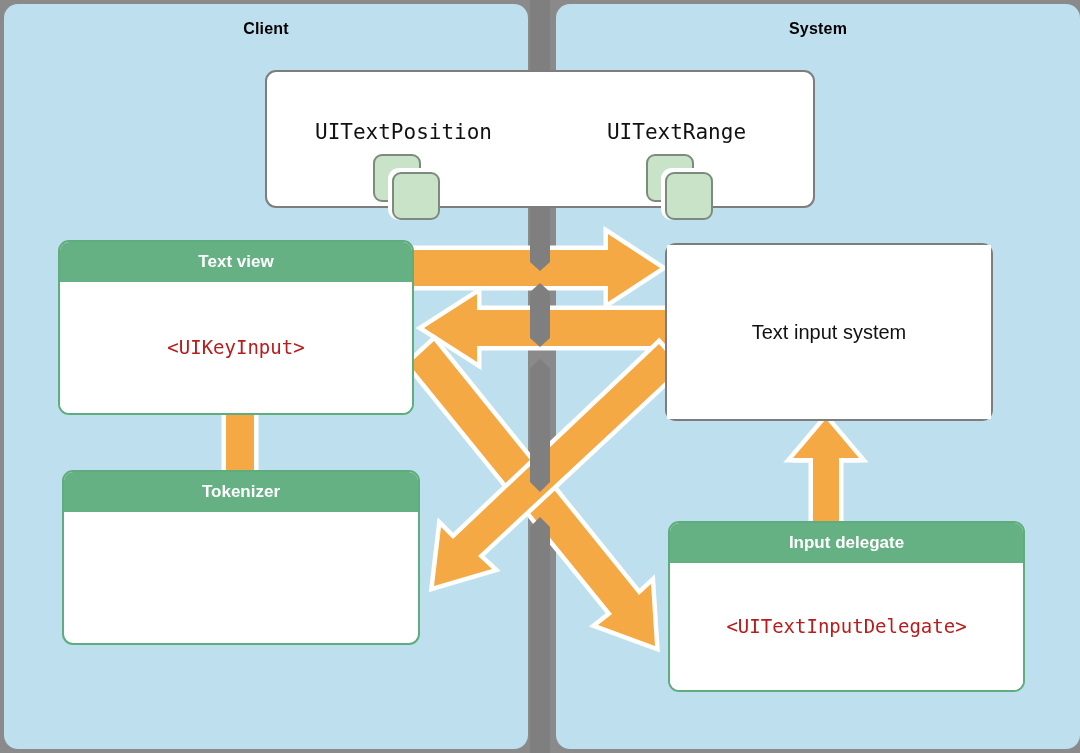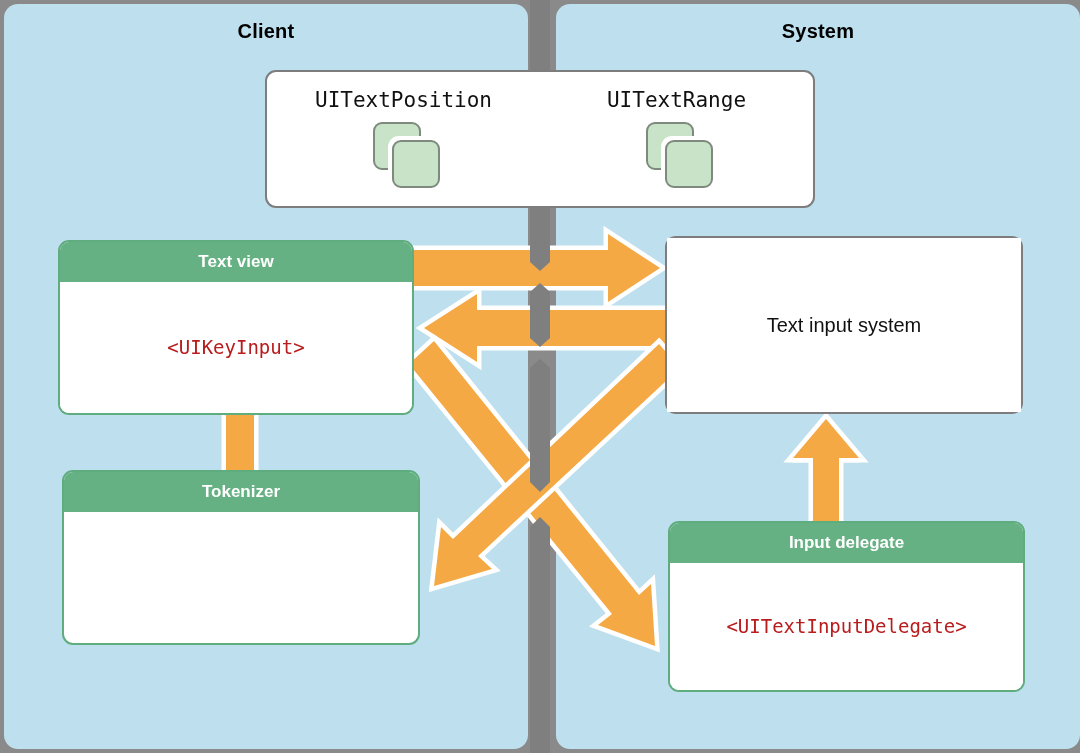--- a/index.html
+++ b/index.html
@@ -33,21 +33,21 @@
     top: 4px;
     width: 524px;
     height: 745px;
     border-radius: 14px 14px 14px 14px;
   }
   .panel-title {
     position: absolute;
     top: 16px;
     width: 100%;
     text-align: center;
-    font-size: 20px;
+    font-size: 16px;
     font-weight: bold;
     color: #000000;
     letter-spacing: 0.2px;
   }
 
   
   #arrows {
     position: absolute;
     left: 0;
     top: 0;
@@ -111,20 +111,21 @@
     display: flex;
     height: 100%;
   }
   .type-cell {
     flex: 1;
     position: relative;
     display: flex;
     flex-direction: column;
     align-items: center;
     padding-top: 16px;
+    margin-top: 32px;
   }
   .type-label {
     font-family: "DejaVu Sans Mono", "Liberation Mono", monospace;
     font-size: 21px;
     color: #111111;
   }
   .doc-icons {
     position: relative;
     width: 86px;
     height: 66px;
@@ -158,22 +159,22 @@
   }
   #box-tokenizer {
     left: 62px;
     top: 470px;
     width: 358px;
     height: 175px;
   }
   
   #box-textinput {
     left: 665px;
-    top: 236px;
-    width: 358px;
+    top: 243px;
+    width: 328px;
     height: 178px;
   }
   #box-delegate {
     left: 668px;
     top: 521px;
     width: 357px;
     height: 171px;
   }
 </style>
 </head>

